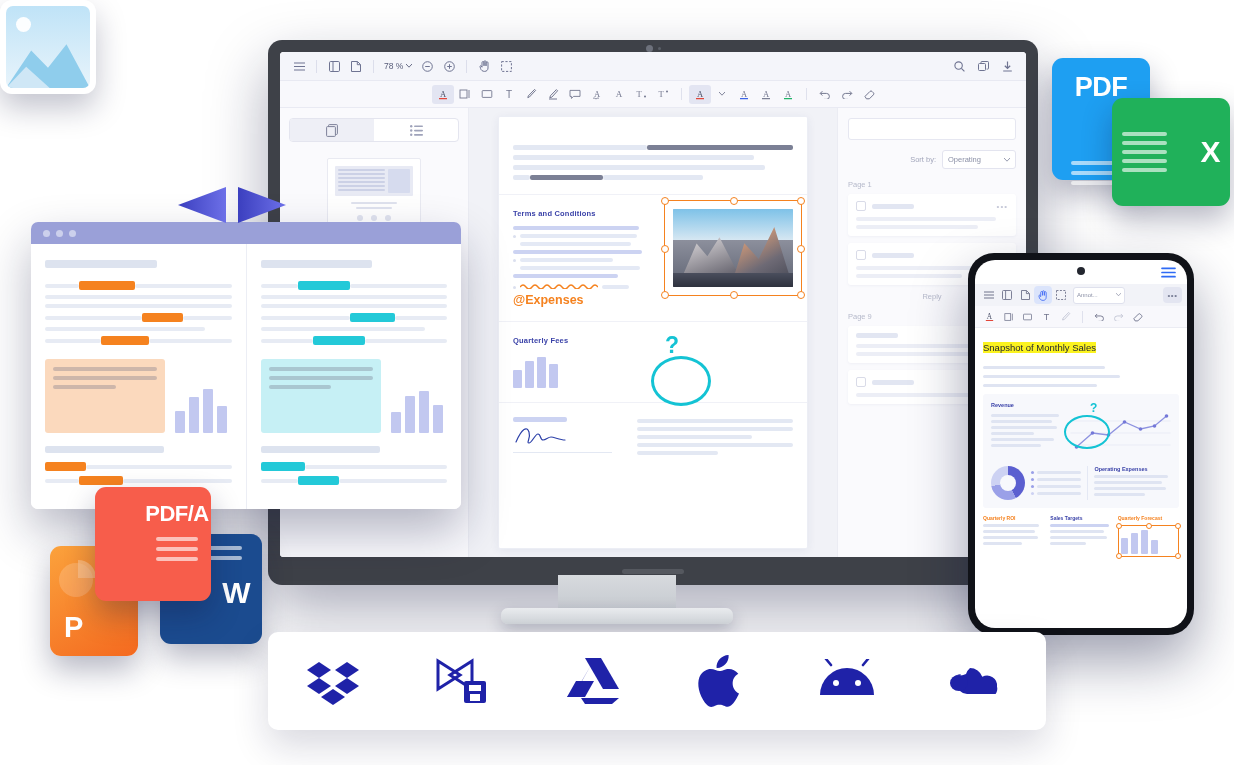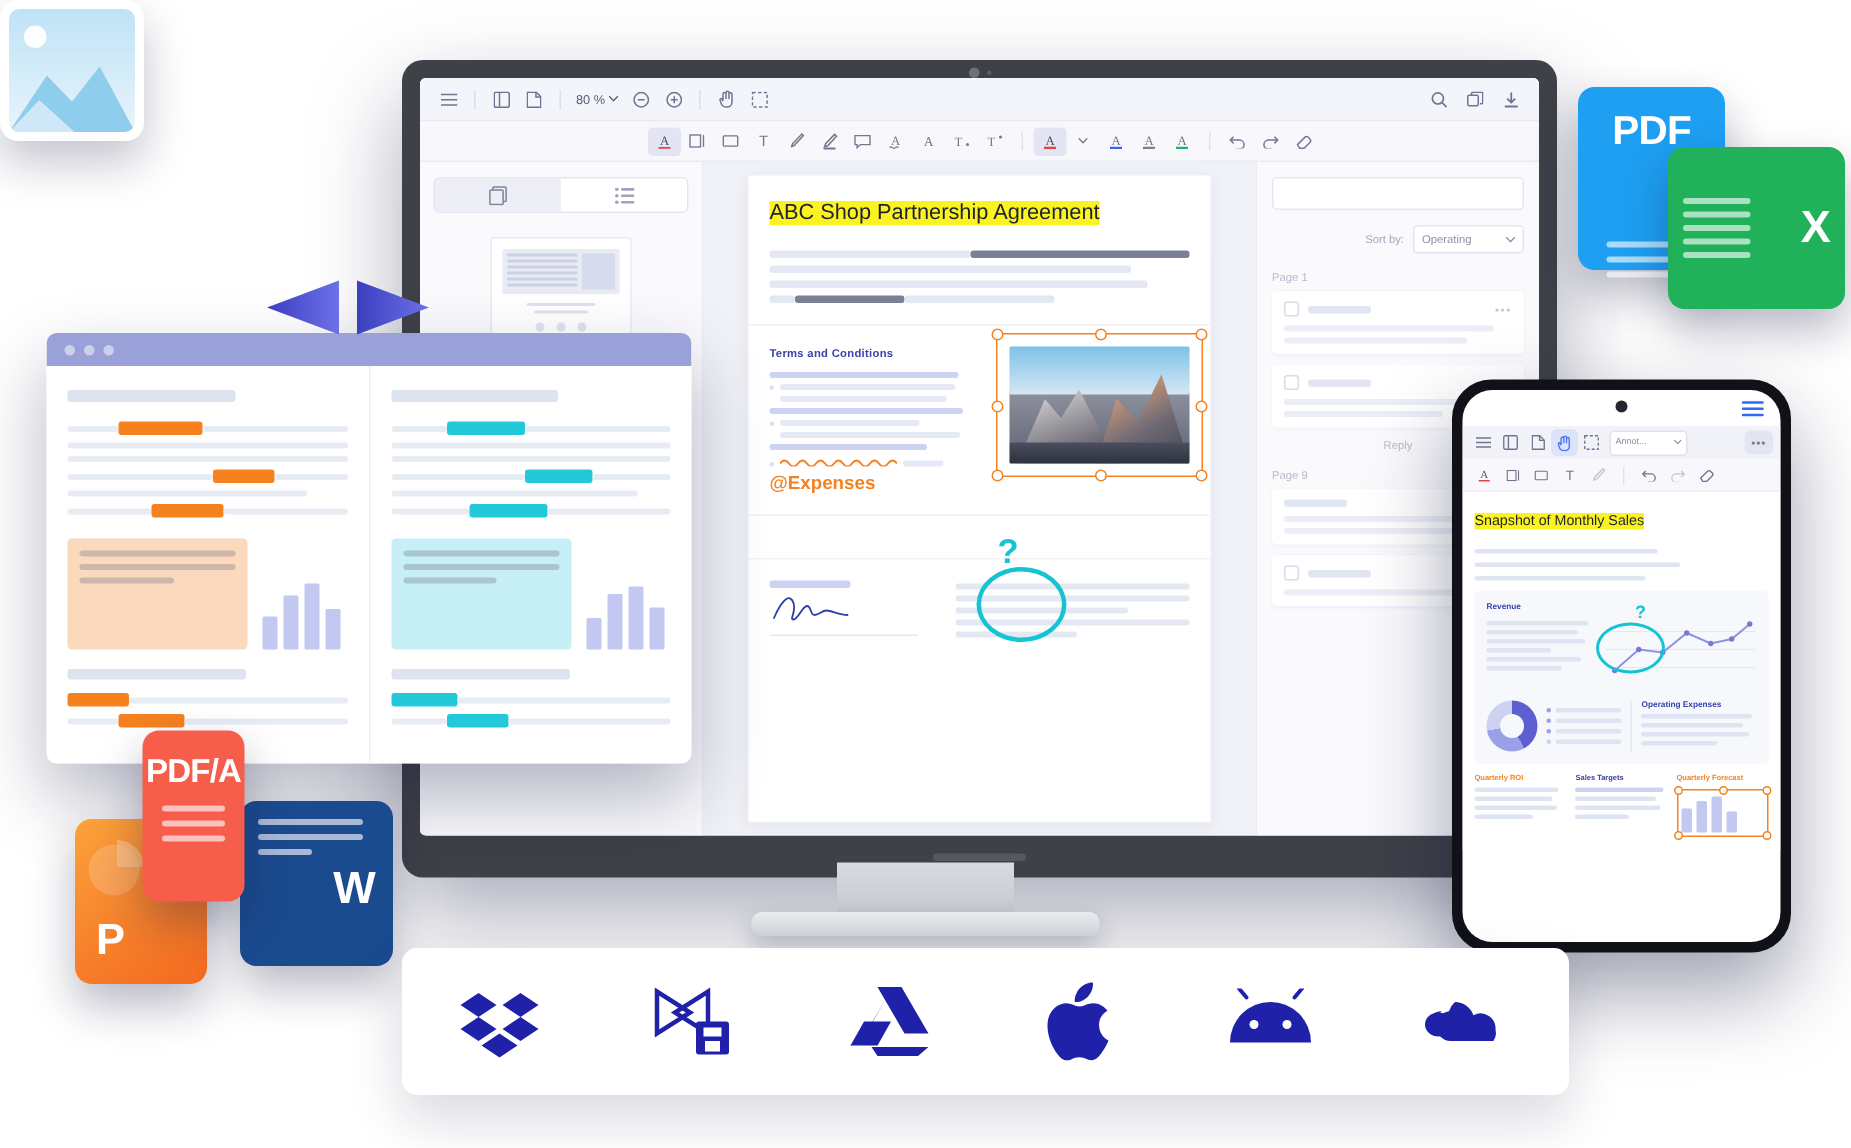--- a/index.html
+++ b/index.html
@@ -203,21 +203,21 @@
 
   
   .badge{position:absolute;border-radius:11px;display:flex;flex-direction:column;
          align-items:center;justify-content:flex-start;color:#fff;
          box-shadow:0 14px 30px rgba(16,20,60,.3);padding-top:14px;}
   .badge .bt{font-weight:bold;letter-spacing:-.5px;}
   .badge .rows{margin-top:10px;width:62%;display:flex;flex-direction:column;gap:6px;}
   .badge .rows i{height:4px;border-radius:2px;background:rgba(255,255,255,.62);display:block;}
   .b-pdf{left:1052px;top:58px;width:98px;height:108px;background:#1e9ff2;gap:48px;}
   .b-xls{left:1112px;top:98px;width:98px;height:108px;background:#20b15a;}
-  .b-pdfa{left:95px;top:487px;width:68px;height:100px;background:#f75d4b;}
+  .b-pdfa{left:95px;top:487px;width:68px;height:100px;background:#f75d4b;padding-left:48px;}
   .b-ppt{left:50px;top:546px;width:88px;height:98px;background:
           linear-gradient(150deg,#fba23c,#f4691f);}
   .b-doc{left:160px;top:534px;width:90px;height:98px;background:#1b4b8f;}
   .b-img{left:1004px;top:140px;width:84px;height:82px;background:#fff;border-radius:12px;
          box-shadow:0 14px 30px rgba(16,20,60,.25);overflow:hidden;padding:6px;}
   .imgart{width:100%;height:100%;border-radius:7px;overflow:hidden;position:relative;
           background:linear-gradient(180deg,#bfe3f7,#e8f4fb);}
   .imgart .sun{position:absolute;left:12%;top:14%;width:15px;height:15px;border-radius:50%;
                background:#fff;opacity:.95;}
   .imgart .mt{position:absolute;left:0;right:0;bottom:0;height:62%;
@@ -267,21 +267,21 @@
               </svg>
           </div>
           <div class="tb-ico">
             <svg width="10" height="11" viewBox="0 0 10 11" fill="none" stroke="currentColor" stroke-width="1">
                 <path d="M.5.5h6l3 3v7h-9z"></path>
                 <path d="M6.3.7v3h3"></path>
               </svg>
           </div>
           <div class="tb-sep"></div>
           <div class="zoomfield">
-            <span>80 %</span>
+            <span>78 %</span>
             <svg width="6" height="4" viewBox="0 0 6 4">
                 <path d="M0 0l3 3.2L6 0" fill="none" stroke="currentColor" stroke-width=".9"></path>
               </svg>
           </div>
           <div class="tb-ico">
             <svg width="11" height="11" viewBox="0 0 11 11" fill="none" stroke="currentColor" stroke-width="1">
                 <circle cx="5.5" cy="5.5" r="4.8"></circle>
                 <line x1="3.2" y1="5.5" x2="7.8" y2="5.5"></line>
               </svg>
           </div>
@@ -481,23 +481,20 @@
                   <i></i>
                 </div>
             </div>
             <div class="pgnum">3</div>
           </div>
 
           <div class="center">
             <div class="page">
 
               <div class="pg-sec">
-                <div>
-                  <span class="hl">ABC Shop Partnership Agreement</span>
-                </div>
                 <div class="lines">
                   <div style="display:flex;gap:0">
                       <div class="ln" style="width:48%"></div>
                       <div class="ln dark" style="width:52%"></div>
                     </div>
                   <div class="ln" style="width:86%"></div>
                   <div class="ln" style="width:90%"></div>
                   <div style="display:flex;gap:0">
                       <div class="ln" style="width:6%"></div>
                       <div class="ln dark" style="width:26%"></div>
@@ -558,20 +555,29 @@
                     <div class="hnd" style="right:-4px;top:calc(50% - 3px)"></div>
                     <div class="hnd" style="left:-4px;bottom:-4px"></div>
                     <div class="hnd" style="left:calc(50% - 3px);bottom:-4px"></div>
                     <div class="hnd" style="right:-4px;bottom:-4px"></div>
                   </div>
                 </div>
               </div>
 
               <div class="pg-sec" style="position:relative;">
                 <div class="twocol">
+                  <div style="flex:1">
+                    <div class="secttl">Quarterly Fees</div>
+                    <div class="minibars">
+                      <i style="height:52%"></i>
+                        <i style="height:78%"></i>
+                        <i style="height:92%"></i>
+                        <i style="height:70%"></i>
+                    </div>
+                  </div>
                 </div>
                 <div class="circ-ann" style="left:152px;top:34px;"></div>
                 <div class="qmark" style="left:166px;top:10px;">?</div>
               </div>
 
               <div class="pg-sec" style="border-bottom:none;display:flex;gap:12px;">
                 <div style="flex:0 0 40%">
                   <div class="ln v" style="width:48%;height:5px;background:#ccd3f2;border-radius:2px;"></div>
                   <svg class="signature" viewBox="0 0 96 26">
                     <path d="M3 20c6-14 11-16 13-10s-3 11 0 11 6-9 9-9 2 6 5 6 5-3 8-3 9 3 14 3" fill="none" stroke="#2b3fa8" stroke-width="1.2" stroke-linecap="round"></path>

